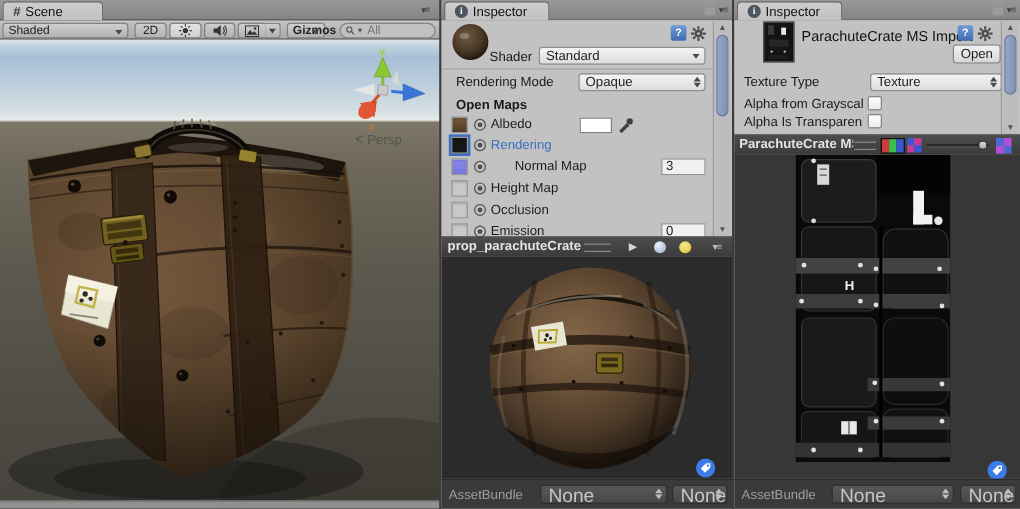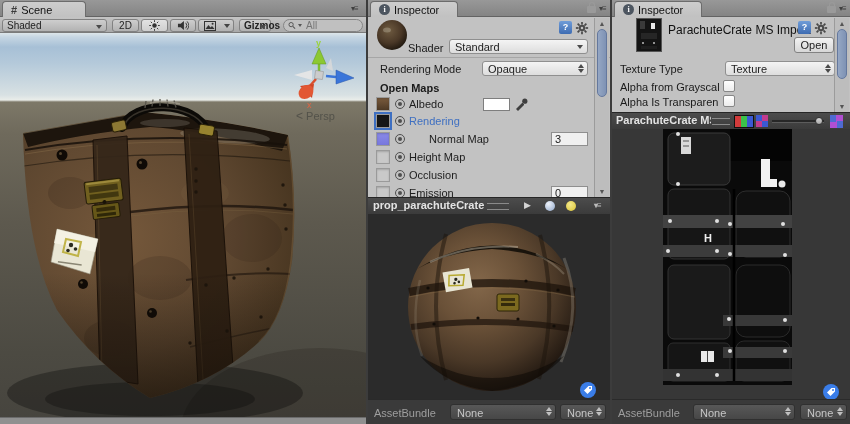--- a/index.html
+++ b/index.html
@@ -18,23 +18,23 @@
        border:1.5px solid #9a9a9a;border-bottom:none;border-radius:3px 3px 0 0;}
   .content{position:absolute;left:0;right:0;background:#c2c2c2;overflow:hidden;}
   .dd{position:absolute;display:flex;align-items:center;height:15px;box-sizing:border-box;
       background:linear-gradient(#f4f4f4,#ddd);border:1px solid #8f8f8f;border-radius:3px;
       padding:0 16px 0 5px;font-size:11px;color:#222;white-space:nowrap;overflow:hidden;}
   .tri-d{width:0;height:0;border-left:3px solid transparent;border-right:3px solid transparent;
          border-top:4px solid #4a4a4a;position:absolute;right:4px;top:5px;}
   .ud{position:absolute;right:3px;top:2px;display:flex;flex-direction:column;gap:1px;align-items:center;}
   .ud i{display:block;width:0;height:0;border-left:3px solid transparent;border-right:3px solid transparent;}
   .ud .u{border-bottom:4px solid #4a4a4a;} .ud .d{border-top:4px solid #4a4a4a;}
-  .ddd{position:absolute;display:flex;align-items:flex-end;height:16px;box-sizing:border-box;
+  .ddd{position:absolute;display:flex;align-items:flex-start;height:16px;box-sizing:border-box;
        background:linear-gradient(#585858,#474747);border:1px solid #303030;border-radius:3px;
-       padding:0 16px 0 6px;color:#c6c6c6;font-size:11px;white-space:nowrap;overflow:hidden;}
+       padding:0 16px 0 6px;color:#c6c6c6;font-size:16px;white-space:nowrap;overflow:hidden;}
   .ddd .ud .u{border-bottom-color:#c0c0c0;} .ddd .ud .d{border-top-color:#c0c0c0;}
   .cb{position:absolute;width:12px;height:12px;background:linear-gradient(#fff,#ececec);
       border:1px solid #878787;border-radius:2px;box-sizing:border-box;}
   .slot{position:absolute;width:14px;height:14px;border:1px solid #9a9a9a;box-sizing:border-box;background:#c9c9c9;box-shadow:inset 0 1px 2px rgba(0,0,0,.18);}
   .circ{position:absolute;width:10px;height:10px;border:1px solid #4f4f4f;border-radius:50%;box-sizing:border-box;}
   .circ:after{content:"";position:absolute;left:2px;top:2px;width:4px;height:4px;border-radius:50%;background:#4f4f4f;}
   .maplab{position:absolute;font-size:11px;color:#1d1d1d;white-space:nowrap;}
   .field{position:absolute;height:14px;box-sizing:border-box;background:#f0f0f0;border:1px solid #8f8f8f;
          font-size:11px;color:#222;padding:0 3px;line-height:12px;}
   .sb{position:absolute;width:15px;background:#bdbdbd;border-left:1px solid #9b9b9b;box-sizing:border-box;}

